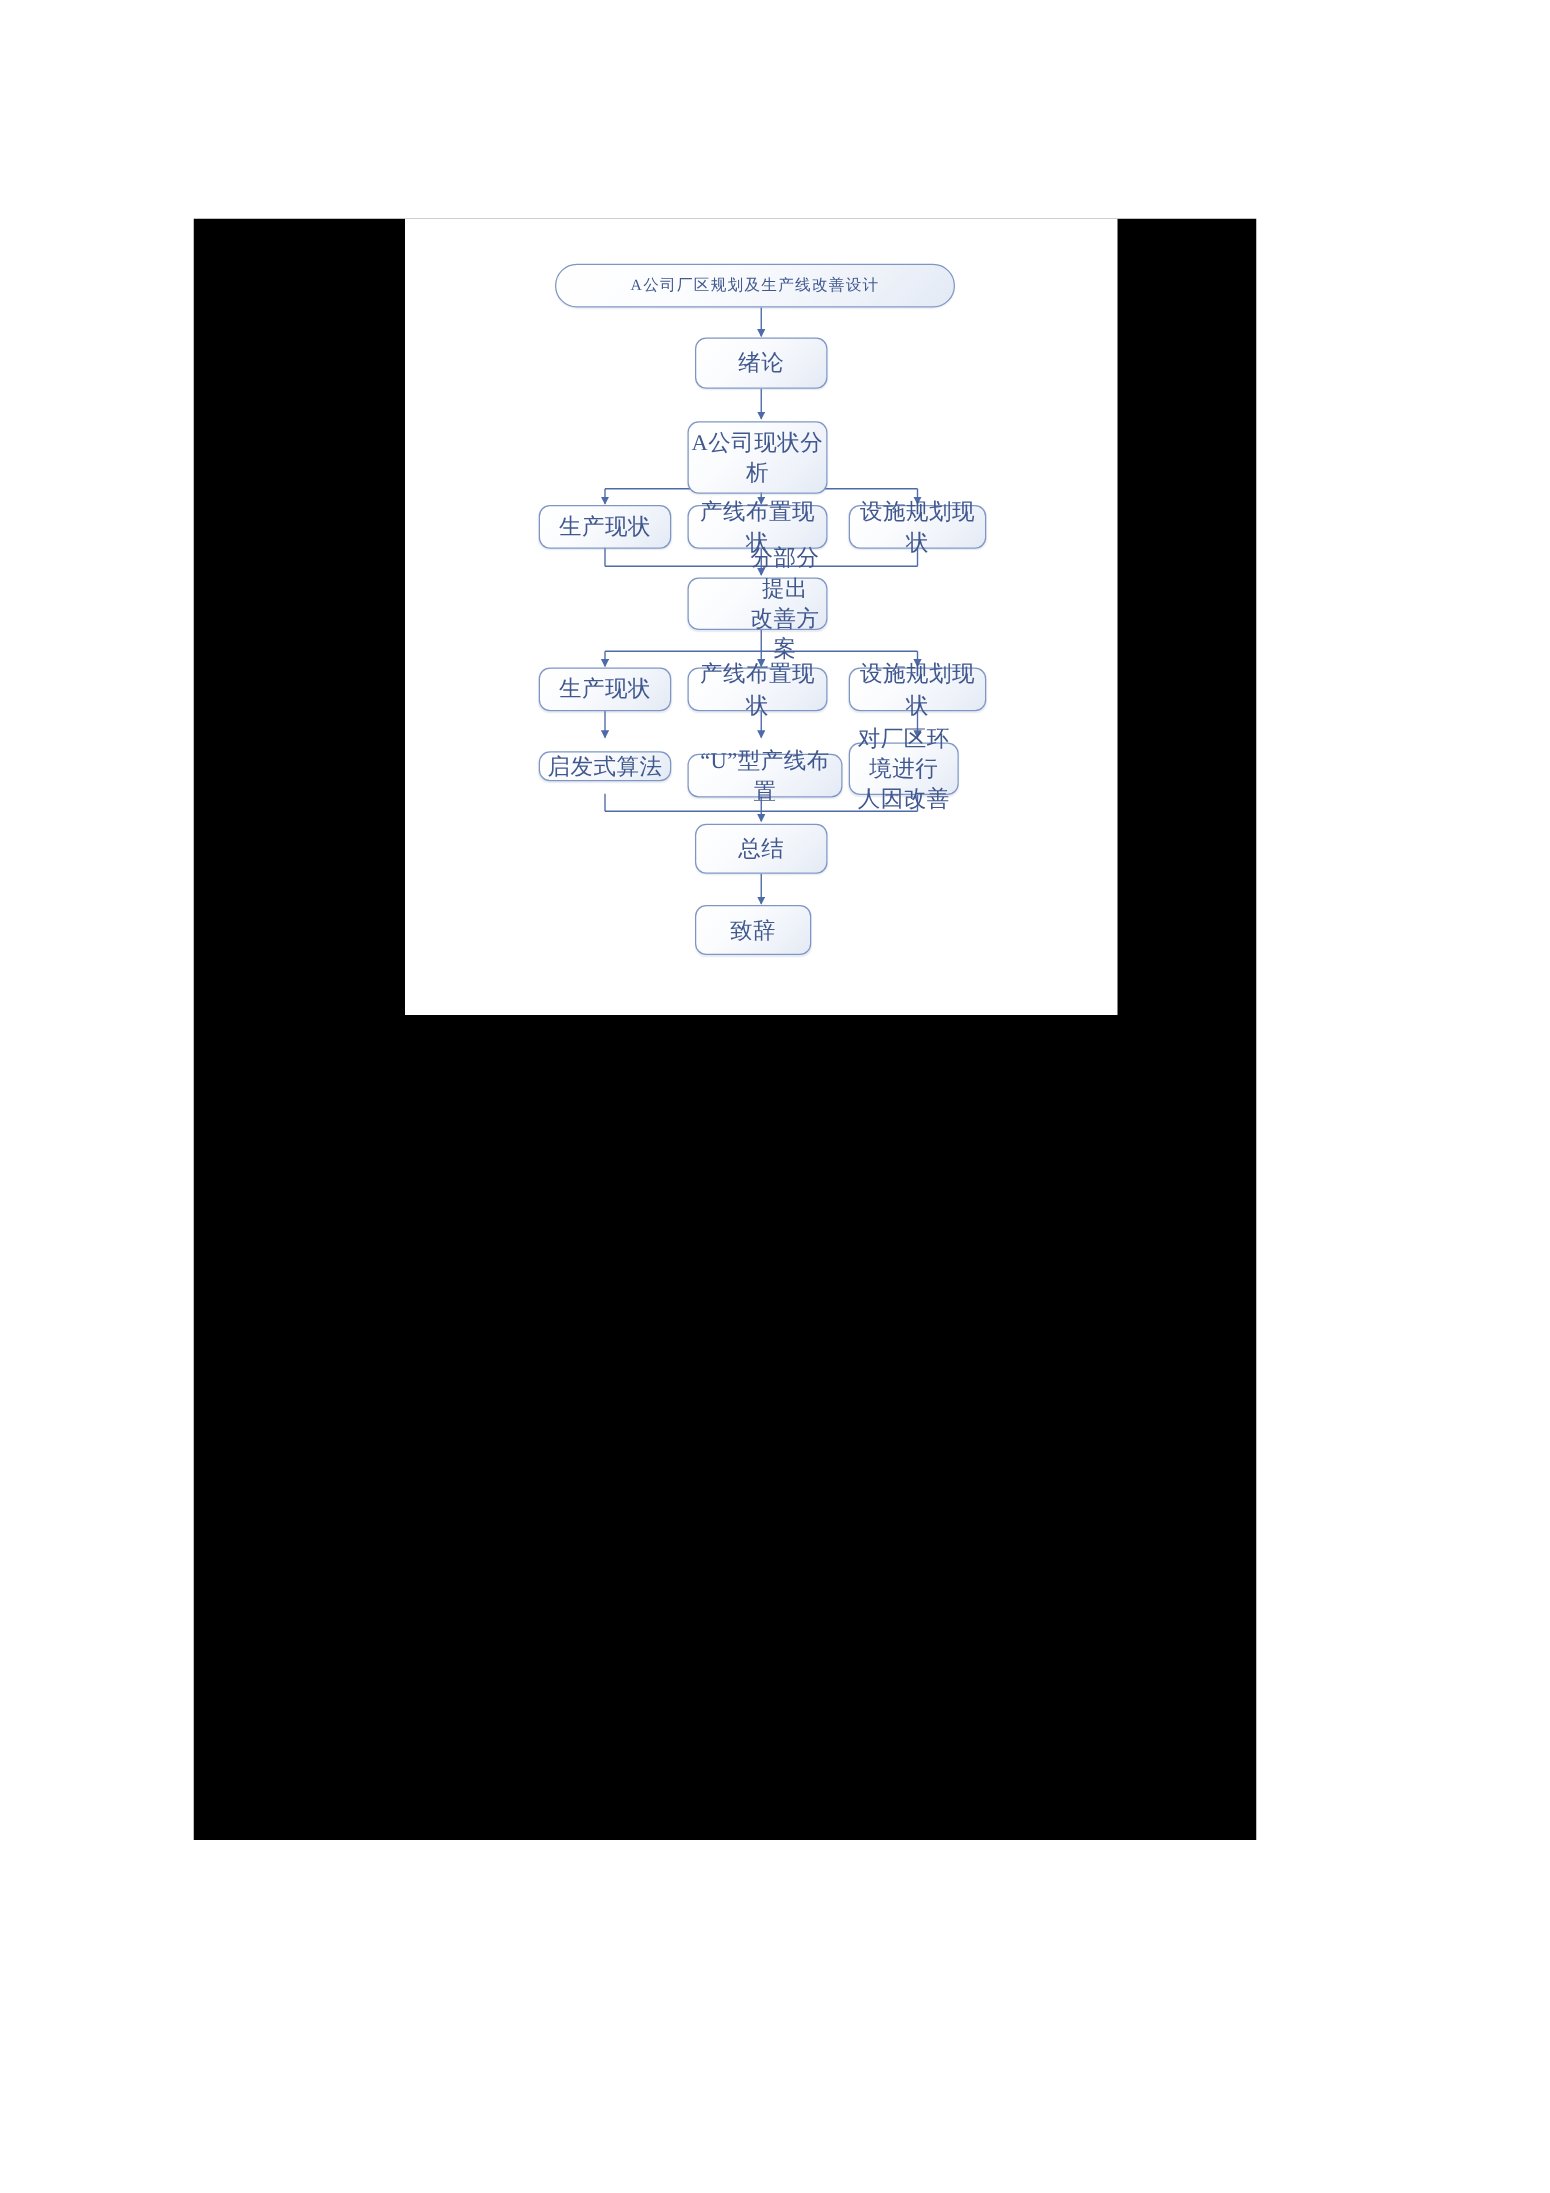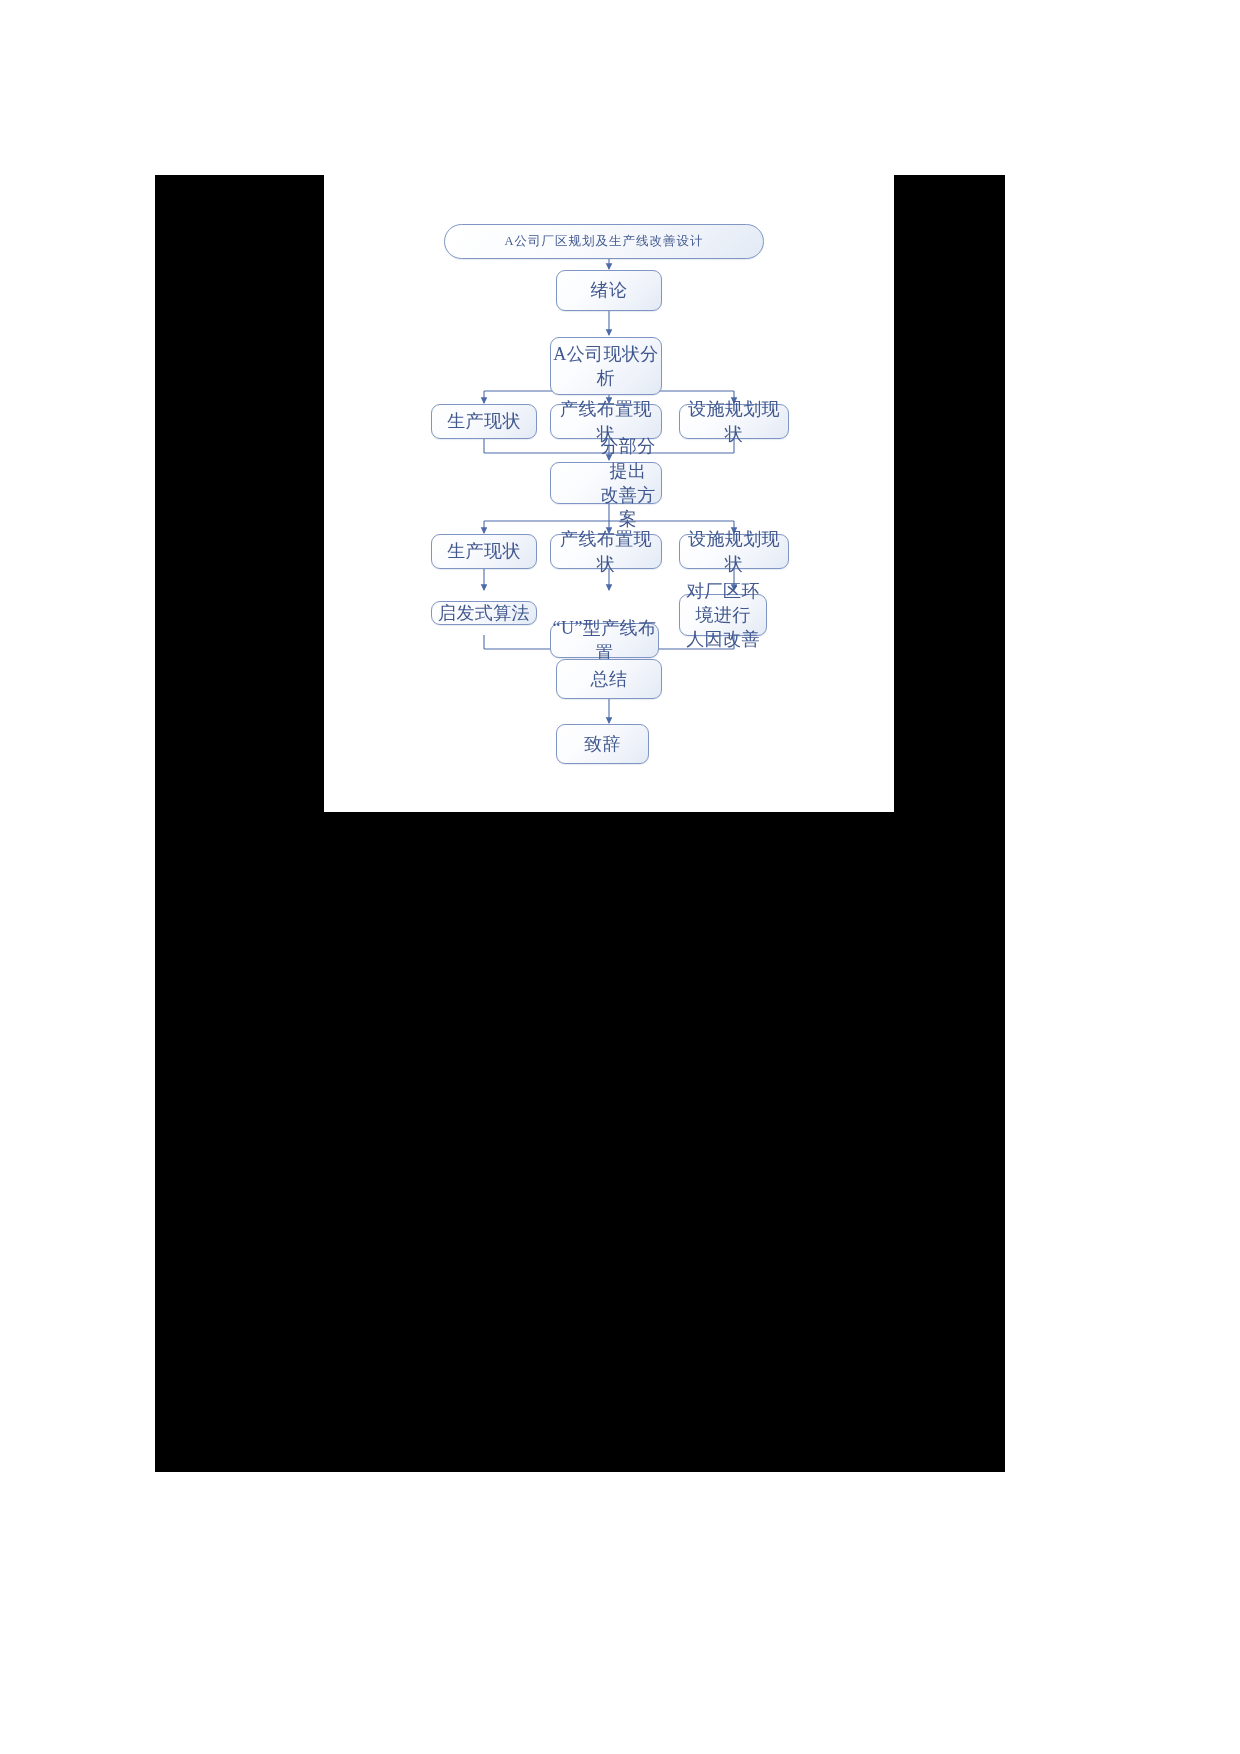--- a/index.html
+++ b/index.html
@@ -40,21 +40,21 @@
     color:#41588f;
     display:flex;
     align-items:center;
     justify-content:center;
     text-align:center;
     font-size:18px;
     line-height:1.35;
     letter-spacing:.4px;
     white-space:pre-line;
   }
-  .node.pill{border-radius:26px;font-size:12.5px;letter-spacing:1px;margin-top:13px;}
+  .node.pill{border-radius:26px;font-size:12.5px;letter-spacing:1px;}
 </style>
 </head>
 <body>
 
 <div id="page">
 
   <div class="backdrop"></div>
   <div class="sheet"></div>
 
   <div class="canvas">
@@ -114,21 +114,21 @@
     <div class="node" style="left:355px;top:229px;width:110px;height:35px;">设施规划现状</div>
 
     <div class="node" style="left:226px;top:287px;width:112px;height:42px;padding-left:44px;">分部分提出
 改善方案</div>
 
     <div class="node" style="left:107px;top:359px;width:106px;height:35px;">生产现状</div>
     <div class="node" style="left:226px;top:359px;width:112px;height:35px;">产线布置现状</div>
     <div class="node" style="left:355px;top:359px;width:110px;height:35px;">设施规划现状</div>
 
     <div class="node" style="left:107px;top:426px;width:106px;height:24px;">启发式算法</div>
-    <div class="node" style="left:226px;top:448px;width:109px;height:35px;">“U”型产线布置</div>
+    <div class="node" style="left:226px;top:428px;width:124px;height:35px;">“U”型产线布置</div>
     <div class="node" style="left:355px;top:419px;width:88px;height:42px;">对厂区环境进行
 人因改善</div>
 
     <div class="node" style="left:232px;top:484px;width:106px;height:40px;text-align:center;">总结</div>
 
     <div class="node" style="left:232px;top:549px;width:93px;height:40px;">致辞</div>
 
   </div>
 </div>
 

